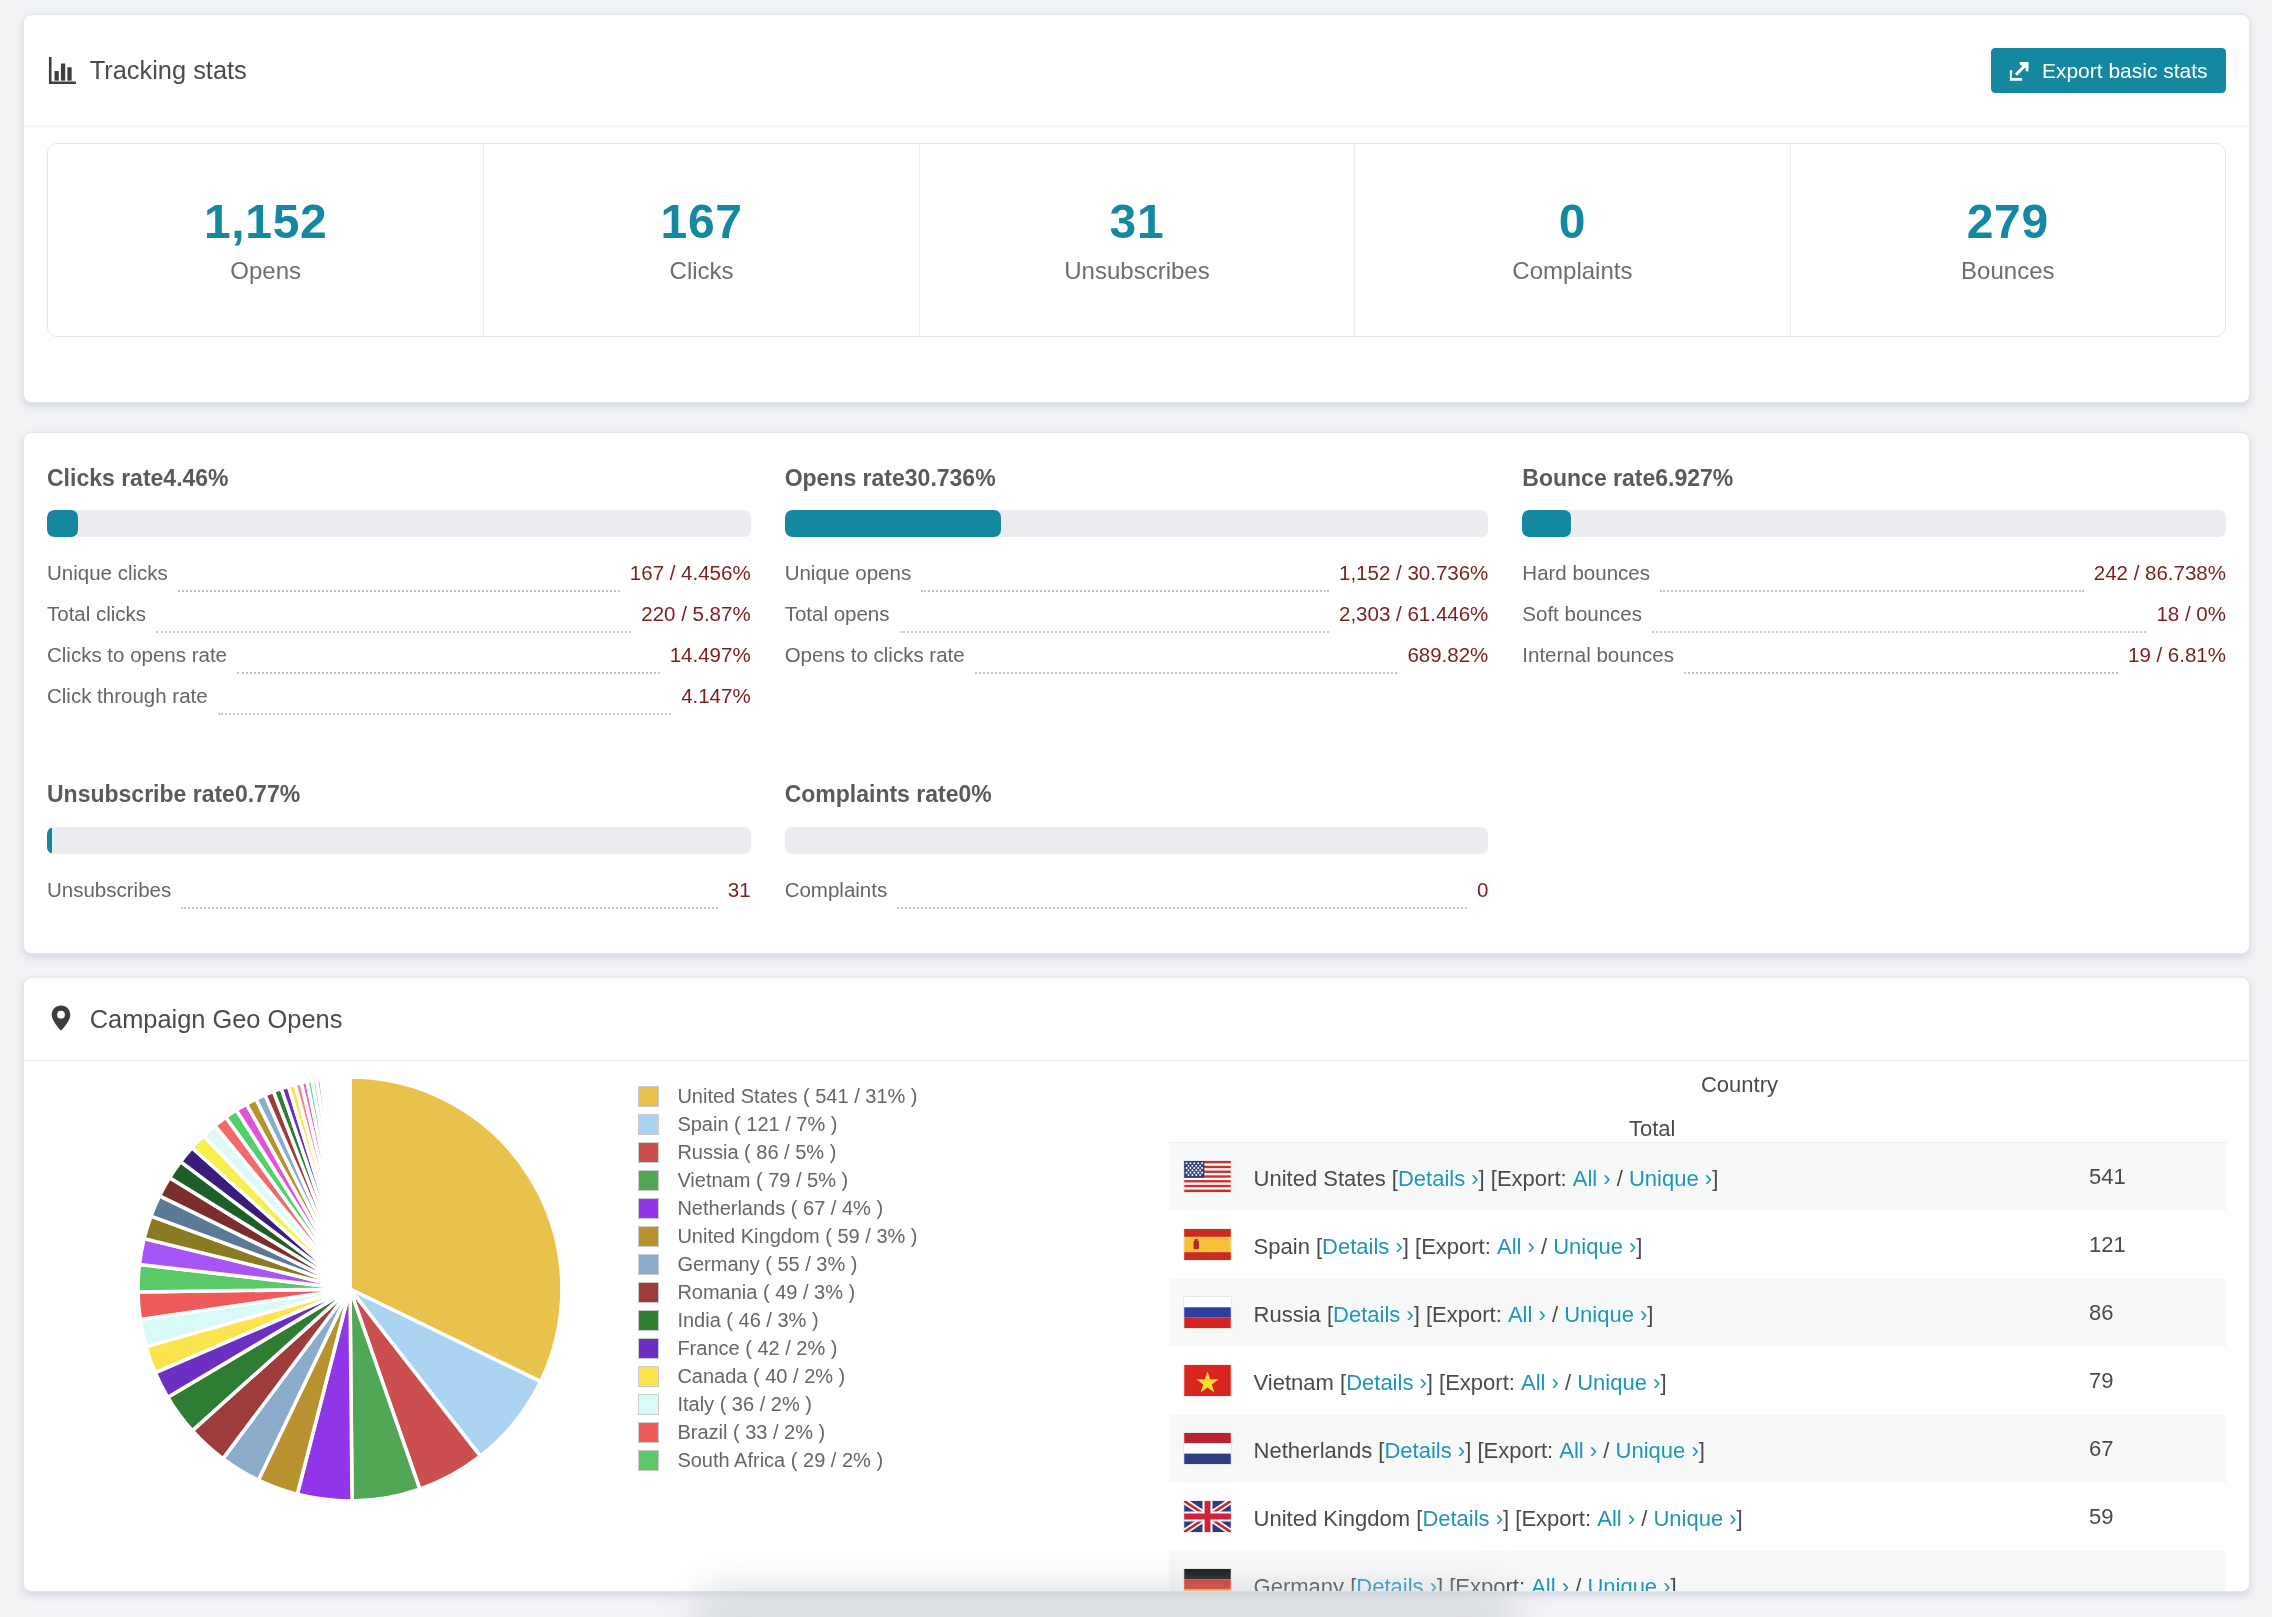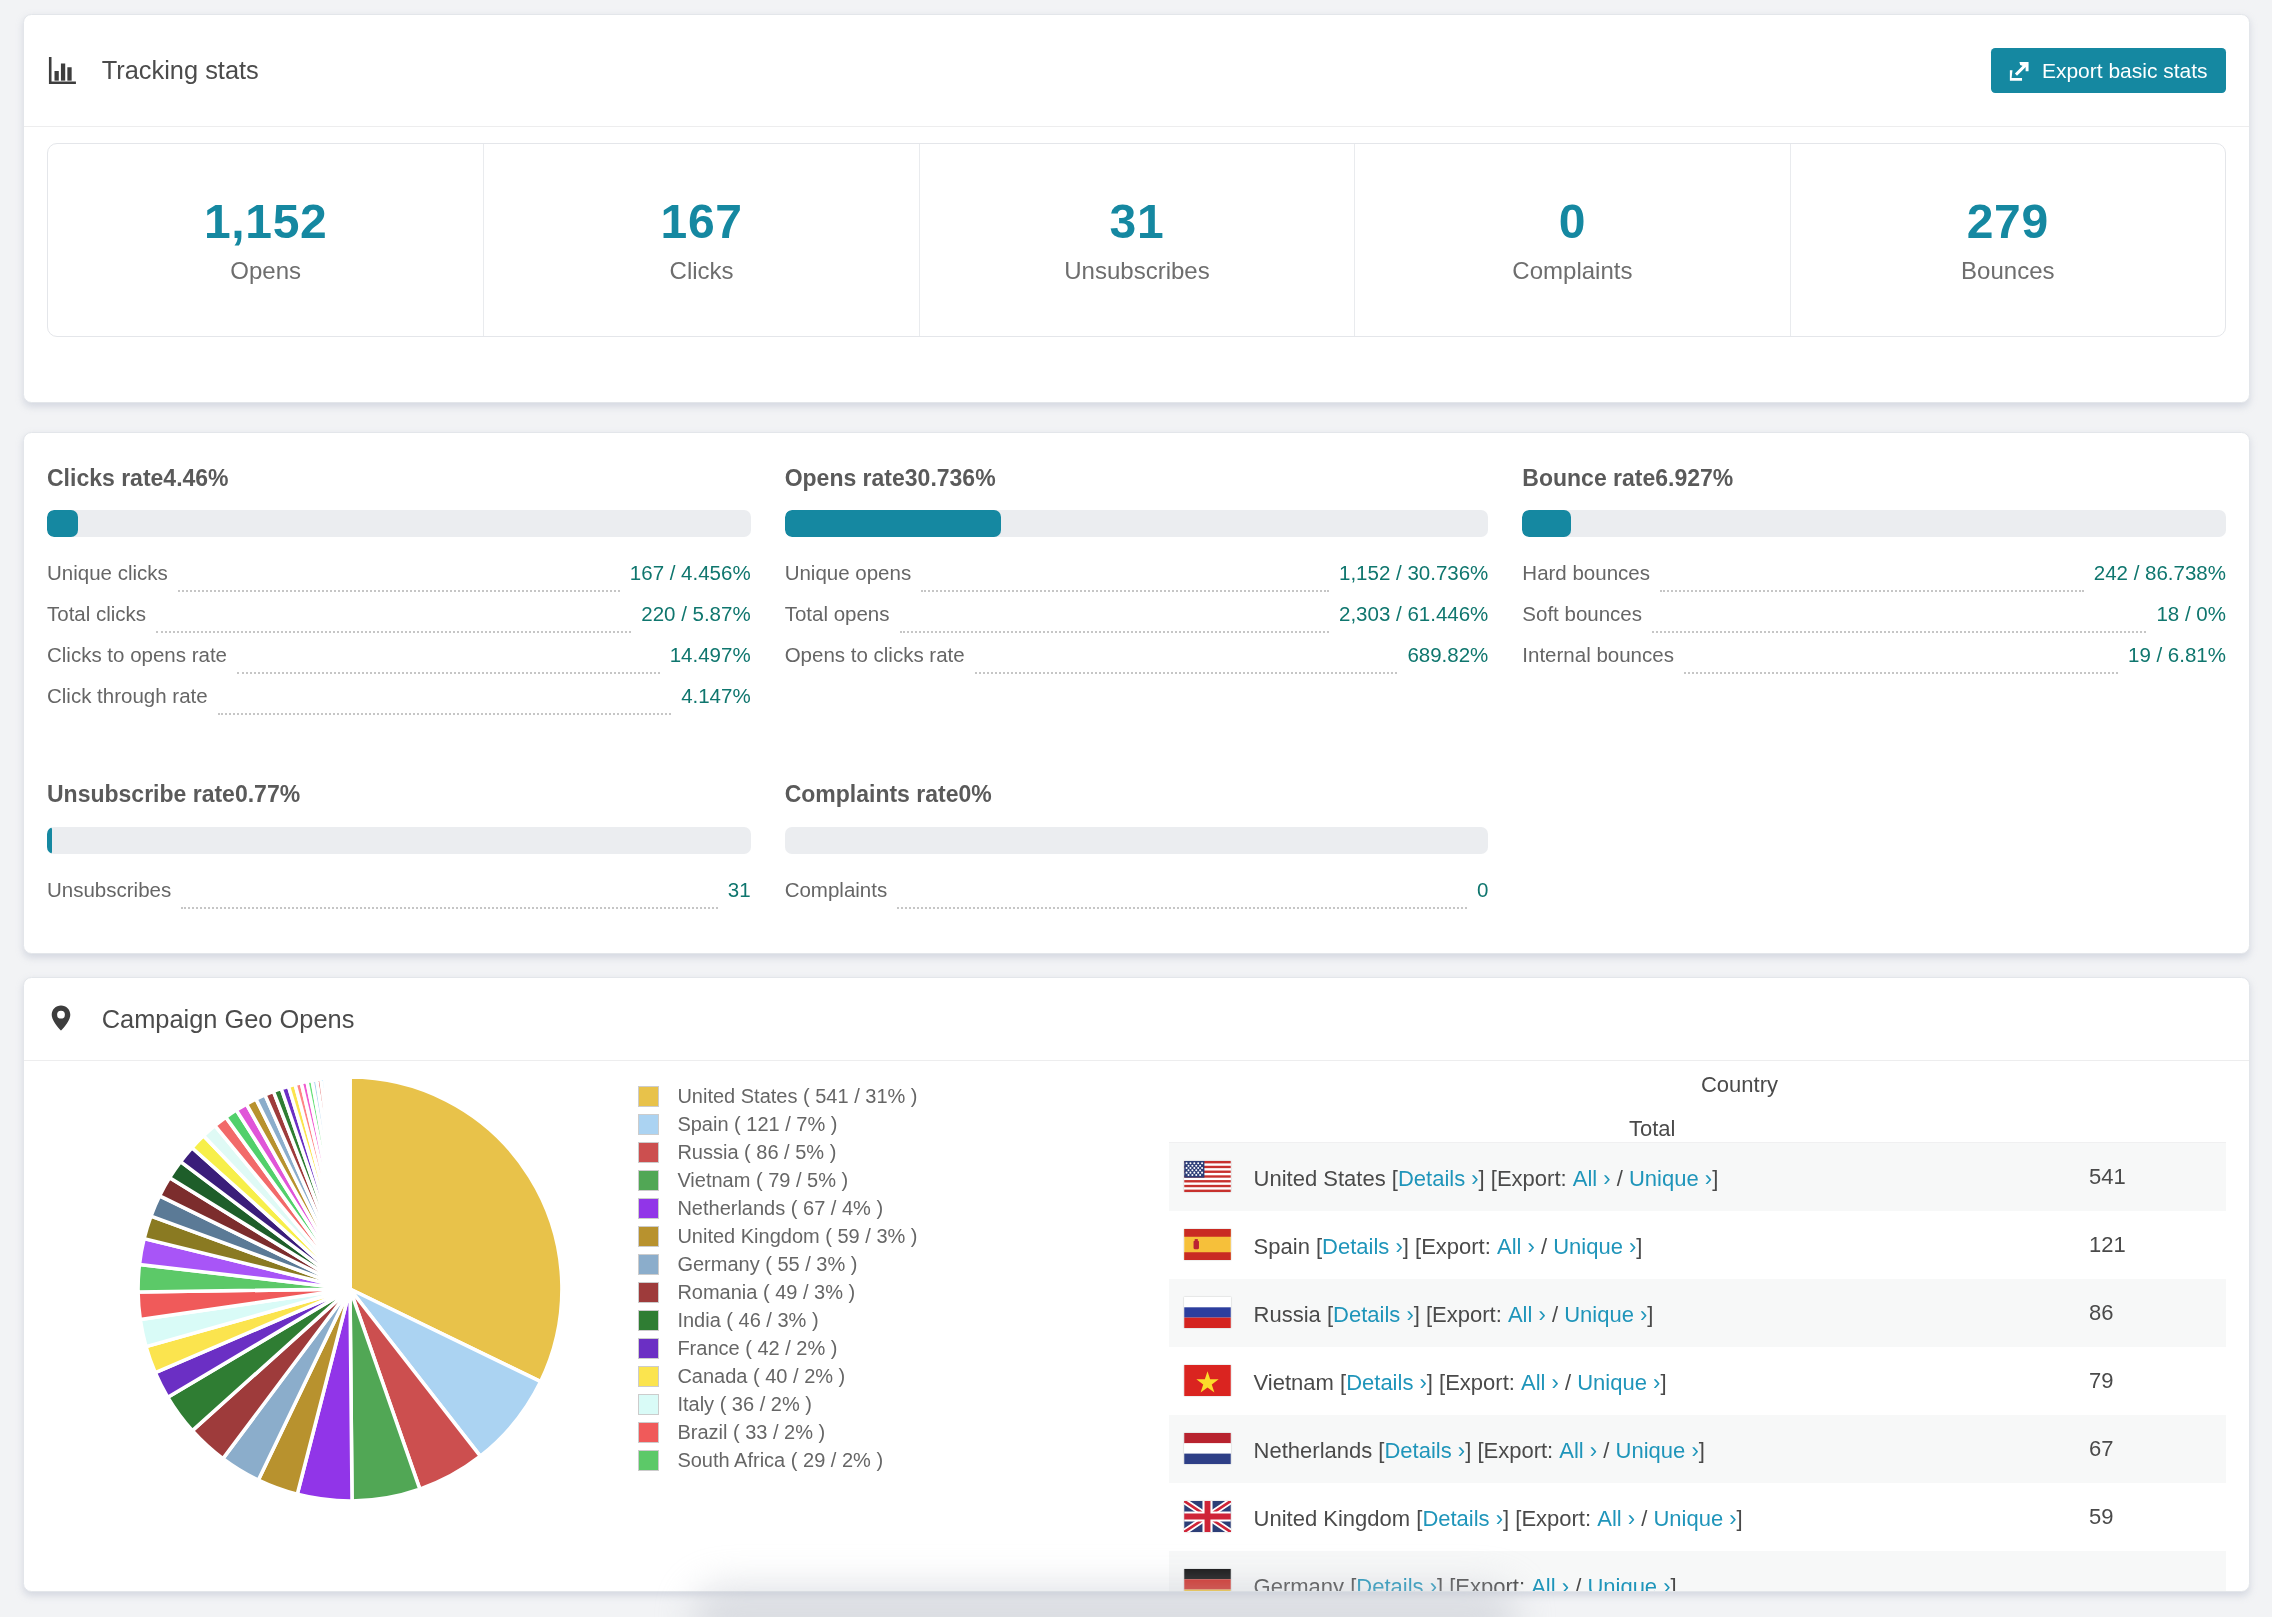--- a/index.html
+++ b/index.html
@@ -15,21 +15,20 @@
     border:1.4px solid #e3e6ea;
     border-radius:8.5px;
     margin:0 23px;
     box-shadow:0 3.5px 7px rgba(160,170,188,.35);
     position:relative;
   }
   .card-header {
     display:flex; align-items:center;
     padding:12px 23px;
     border-bottom:1.4px solid #ededee;
-    gap:12px;
   }
   .card-title { font-size:25.4px; font-weight:500; color:#4b4b4b; margin-left:12.7px; }
   .hdr-icon { width:30px; height:30px; flex:0 0 auto; }
 
   
   #card-tracking { margin-top:14px; height:389px; }
   #card-tracking .card-header { height:112px; }
   .export-btn {
     margin-left:auto;
     background:#1588a1; color:#fff; border:none; border-radius:4.2px;
@@ -59,21 +58,21 @@
   .rate-title { font-size:23px; font-weight:bold; color:#5a5a5a; }
   .rate-value { font-size:23px; font-weight:bold; color:#5a5a5a; }
   .progress-track {
     margin-top:18.4px; height:27px; background:#ebedf0; border-radius:7px;
     overflow:hidden; position:relative;
   }
   .progress-fill { position:absolute; left:0; top:0; bottom:0; background:#1588a1; border-radius:7px; }
   .leader-rows { margin-top:24px; }
   .leader-row { display:flex; align-items:baseline; height:41px; font-size:20.5px; color:#666; }
   .leader-dots { flex:1; border-bottom:2.1px dotted #c6c6c6; margin:0 10px; align-self:flex-end; margin-bottom:10px; }
-  .leader-value { color:#0f766e; white-space:nowrap; }
+  .leader-value { color:#7f1d1d; white-space:nowrap; }
 
   
   #card-geo { margin-top:23px; height:615px; overflow:hidden; }
   #card-geo .card-header { height:83px;align-items:center; }
   .geo-content { display:flex; align-items:flex-start; padding:0 23px; }
   .pie-area { margin:8.5px 0 0 84px; flex:0 0 auto; }
   .legend { margin:21px 0 0 69px; flex:0 0 auto; }
   .legend-item { display:flex; align-items:center; height:28px; font-size:20px; color:#666; cursor:pointer; }
   .legend-swatch { width:21px; height:21px; border:1.4px solid #ccc; margin-right:18.4px; flex:0 0 auto; }
   .geo-table { margin-left:auto; margin-top:10.6px; width:1057px; font-size:22px; color:#4a4a4a; }

